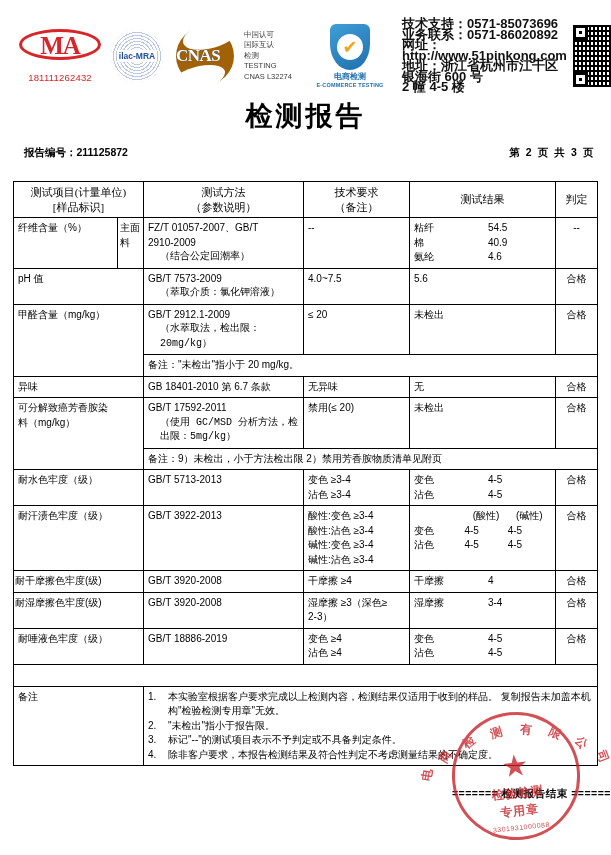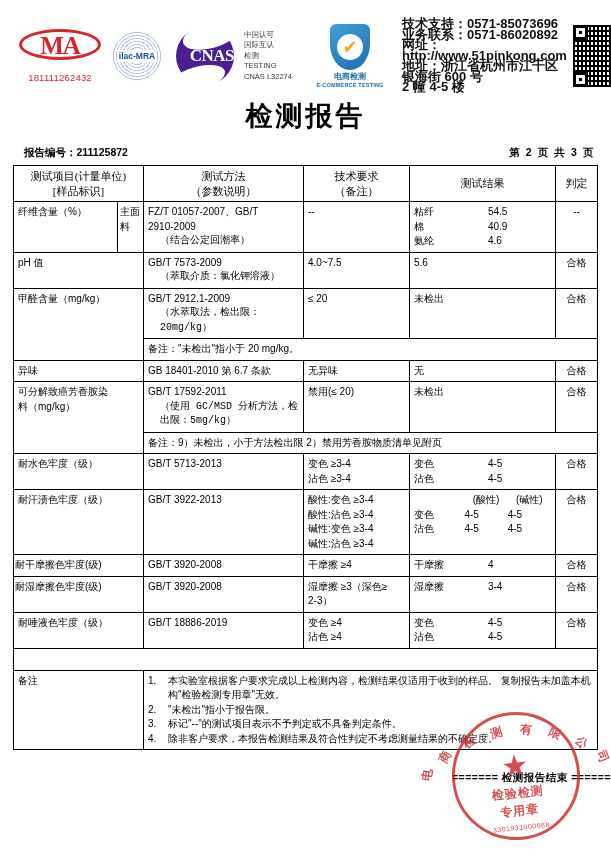--- a/index.html
+++ b/index.html
@@ -64,24 +64,24 @@
     background: #fff; padding: 1px 2px; white-space: nowrap;
   }
   .logo-cnas {
     flex: 0 0 auto;
     width: 74px;
     text-align: center;
     position: relative;
   }
   .cnas-circle {
     width: 58px; height: 58px; border-radius: 50%;
-    background: #4c1d95;
+    background: #a16207;
     margin: 0 auto;
     position: relative;
-    display: flex; align-items: center; justify-content: flex-end;
+    display: flex; align-items: center; justify-content: flex-start;
   }
   .cnas-circle::before {
     content: "";
     position: absolute;
     width: 58px; height: 26px;
     top: -5px; left: 6px;
     background: #ffffff;
     border-radius: 50%;
     transform: rotate(-16deg);
   }
@@ -173,21 +173,21 @@
     padding: 0 16px 5px 24px;
     font-size: 10.5px;
     font-weight: bold;
   }
   .meta-right { letter-spacing: 1.6px; }
 
   
   table.report {
     border-collapse: collapse;
     width: 584px;
-    margin: 0 auto;
+    margin: 16px auto;
     table-layout: fixed;
     font-size: 10px;
   }
   table.report td, table.report th {
     border: 1px solid #000;
     vertical-align: top;
     padding: 3px 4px;
     line-height: 14.5px;
     font-weight: normal;
   }

